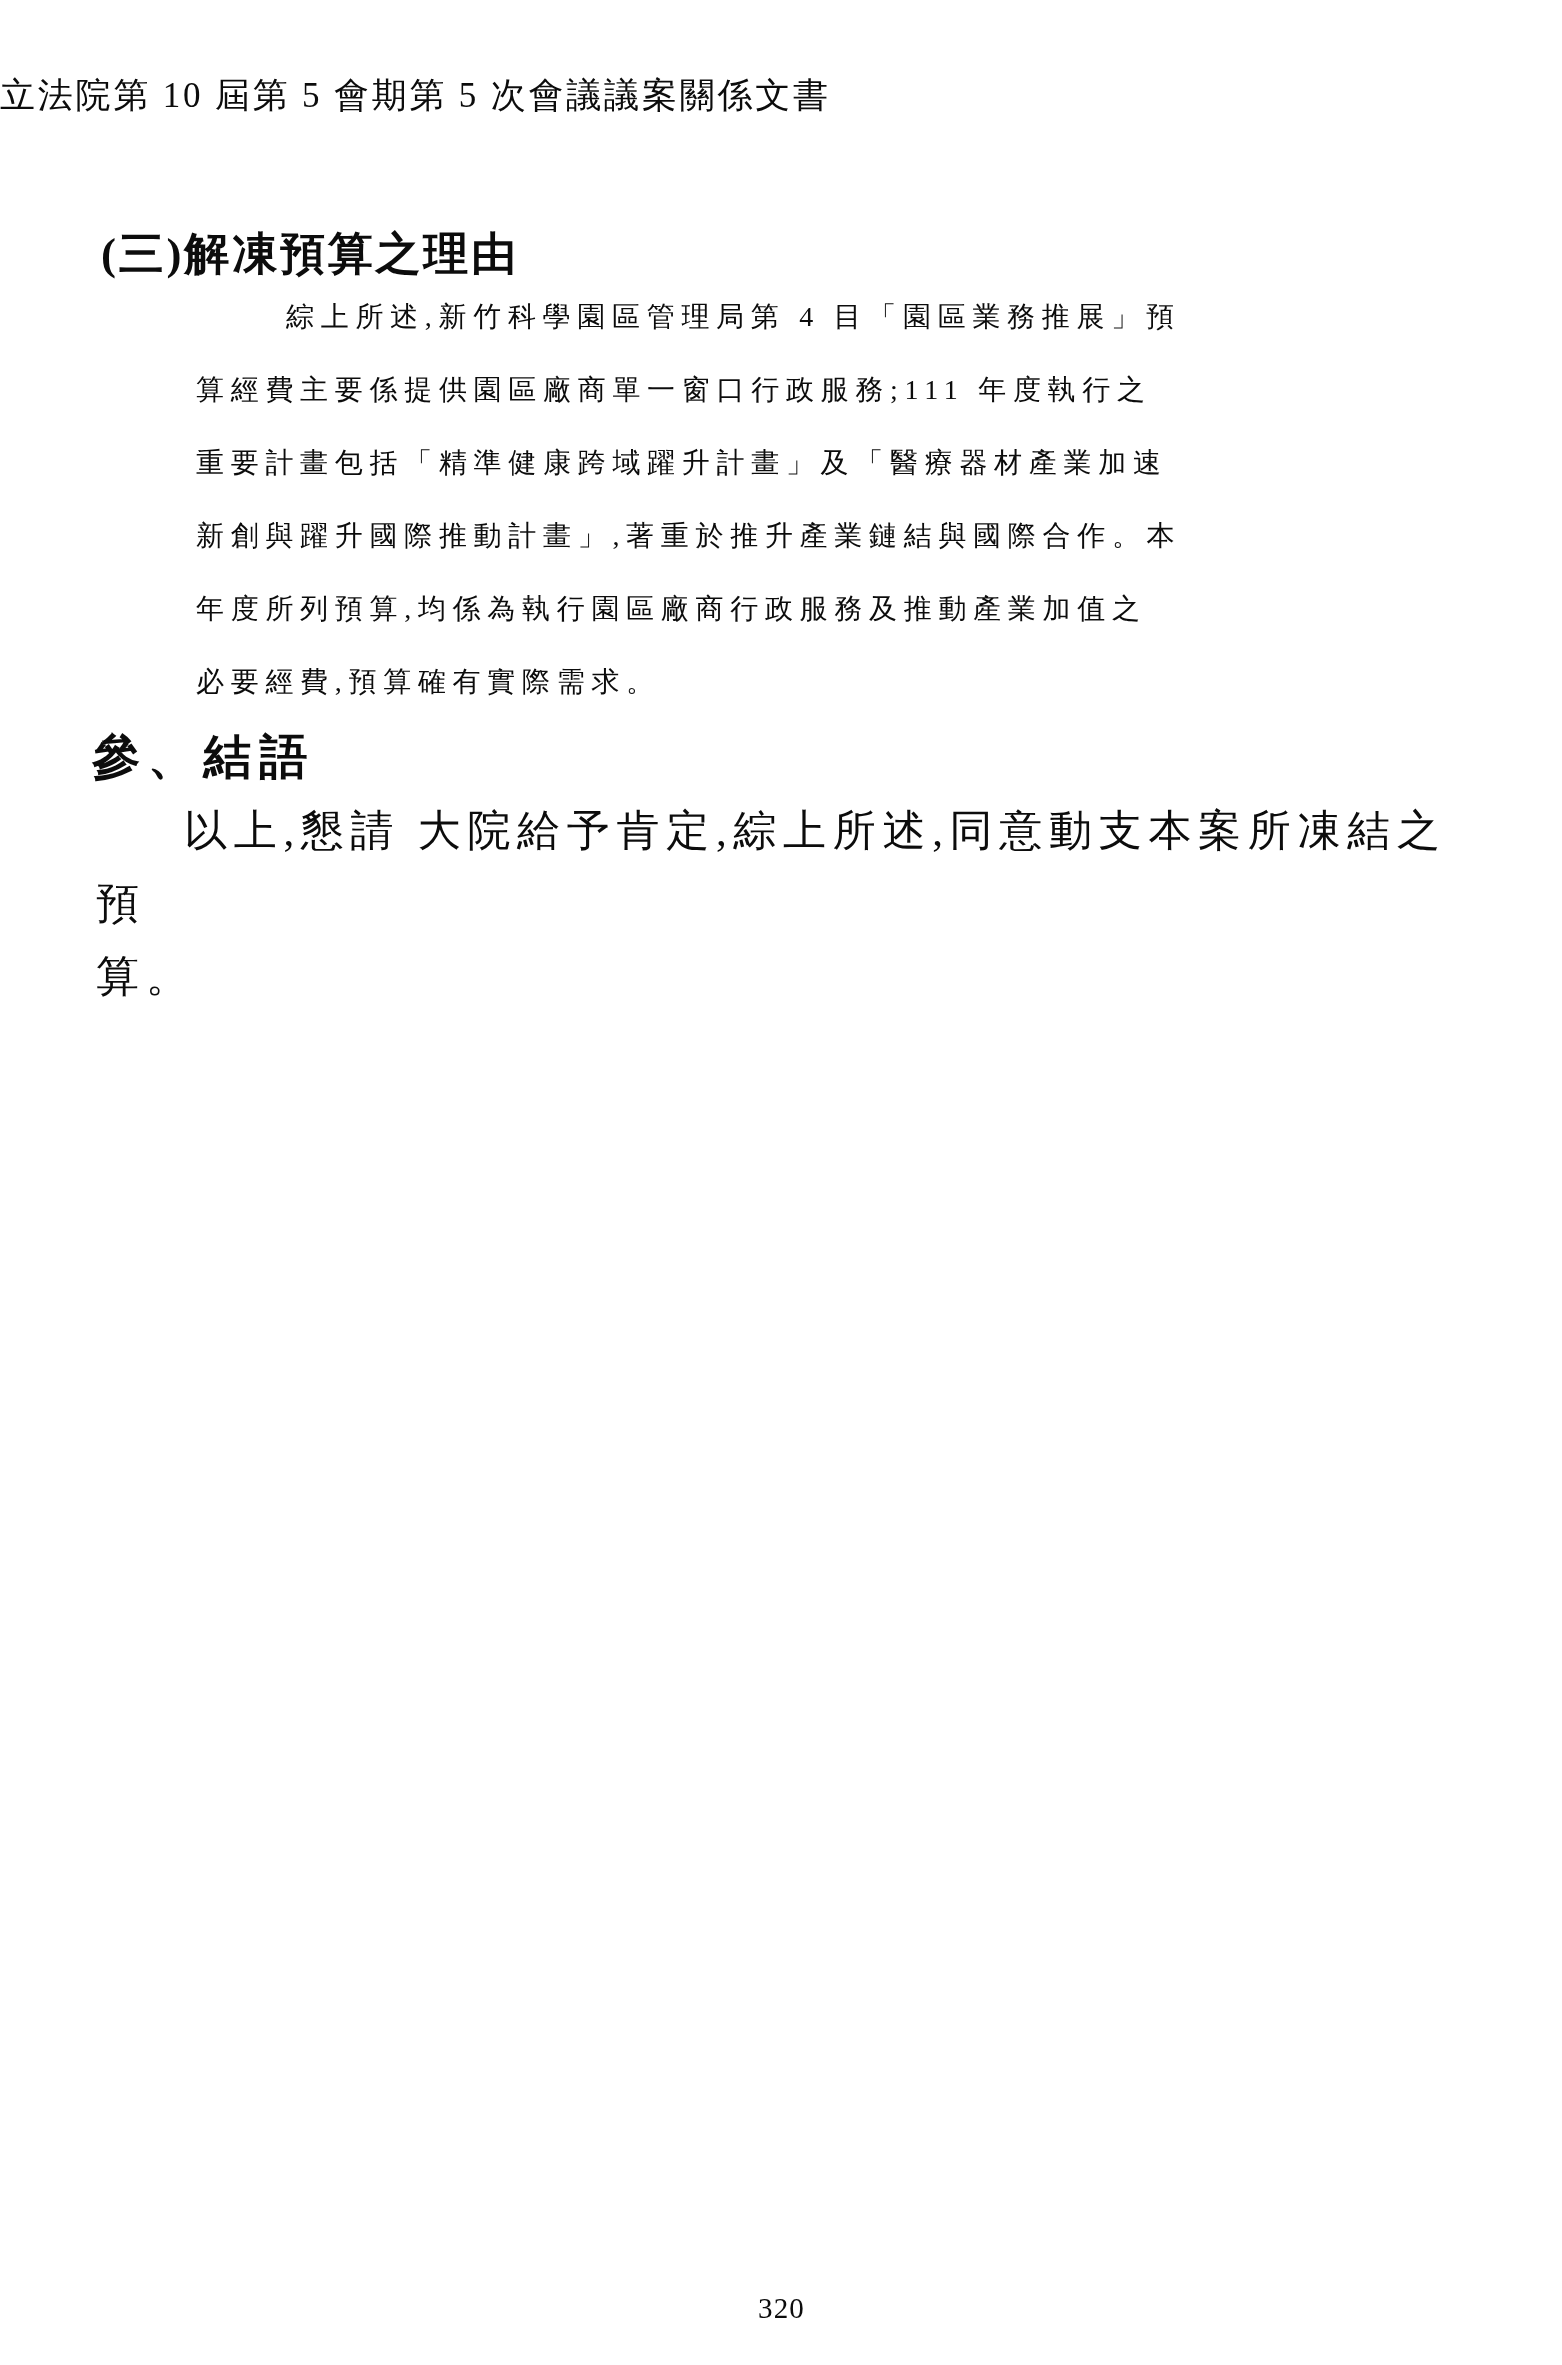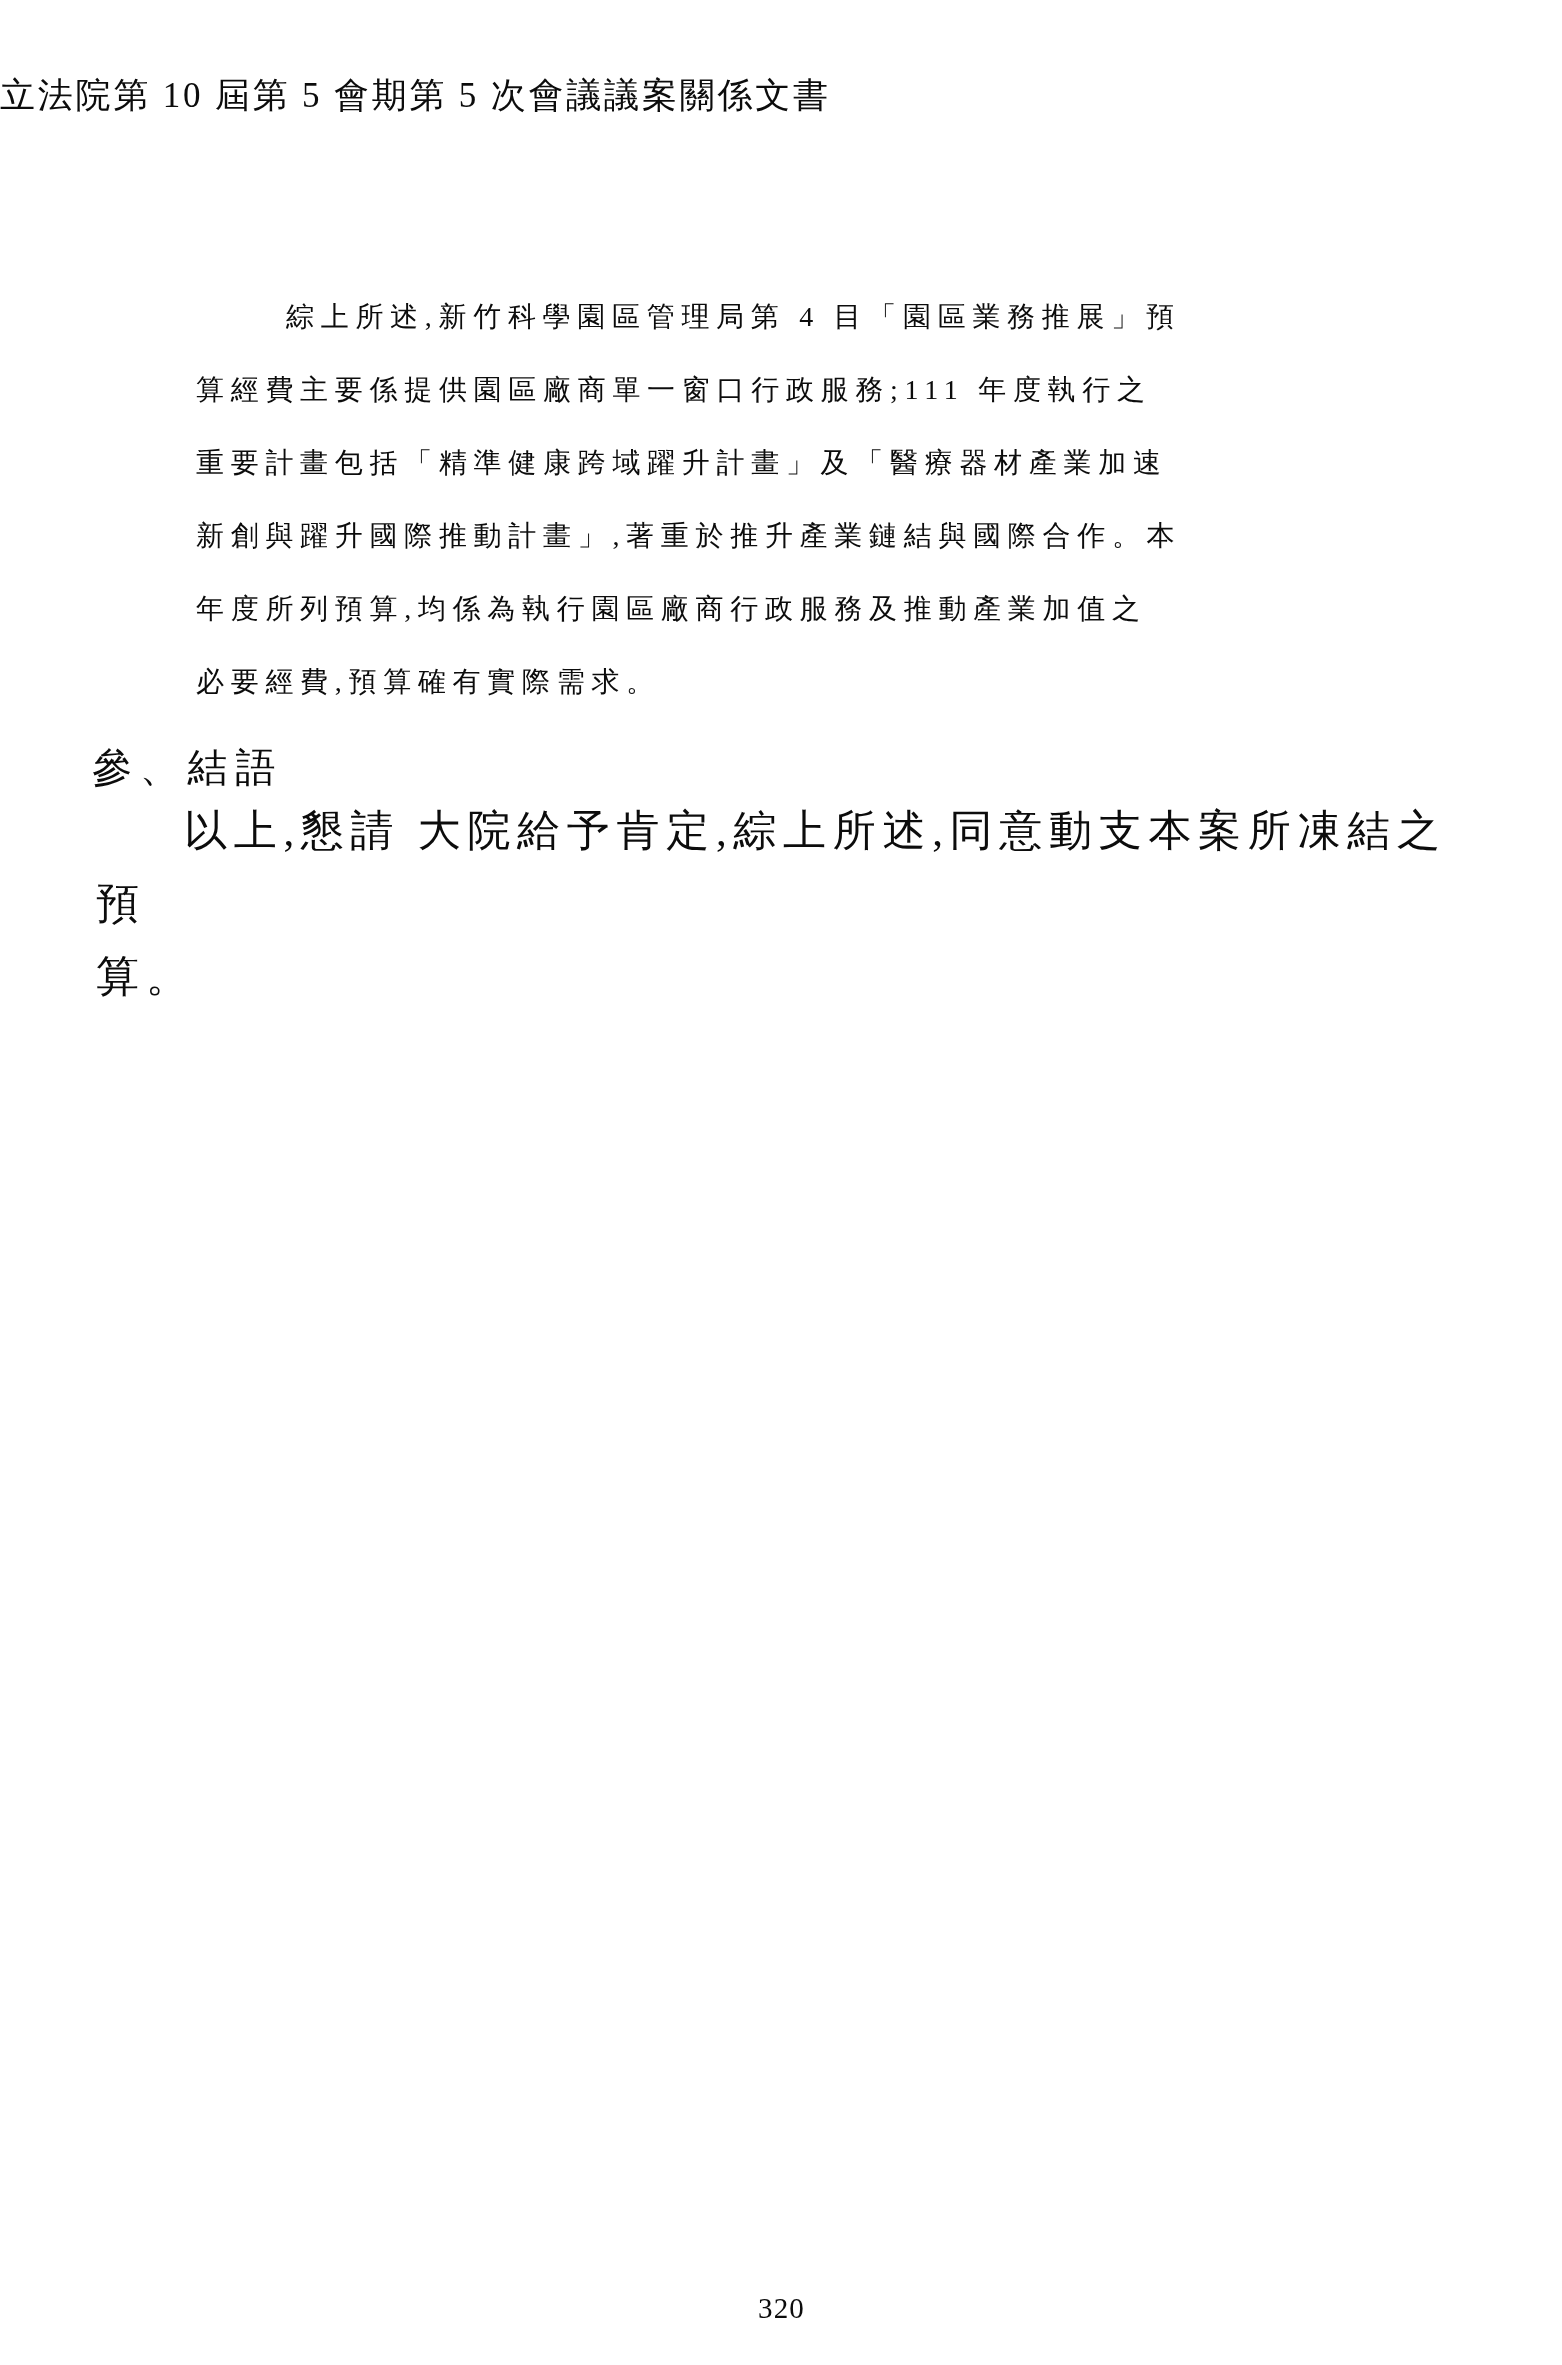--- a/index.html
+++ b/index.html
@@ -44,25 +44,24 @@
     line-height: 73px;
     letter-spacing: 6.7px;
     text-indent: 90px;
     white-space: pre-line;
     text-align: left;
   }
   .closing-heading {
     position: absolute;
     top: 725px;
     left: 92px;
-    font-size: 40px;
-    font-weight: normal;
+    font-size: 48px;
+    font-weight: bold;
     letter-spacing: 7.8px;
     white-space: nowrap;
-    margin-top: 15px;
   }
   .closing-body {
     position: absolute;
     top: 794px;
     left: 96px;
     width: 1382px;
     font-size: 43px;
     line-height: 73px;
     letter-spacing: 6.7px;
     text-indent: 88px;
@@ -79,20 +78,21 @@
     letter-spacing: 1.1px;
   }
 </style>
 </head>
 <body>
 
 <div class="page">
 
   <div class="doc-header">立法院第 10 屆第 5 會期第 5 次會議議案關係文書</div>
 
+  <div class="section-heading">(三)解凍預算之理由</div>
 
   <div class="section-body">綜上所述,新竹科學園區管理局第 4 目「園區業務推展」預
 算經費主要係提供園區廠商單一窗口行政服務;111 年度執行之
 重要計畫包括「精準健康跨域躍升計畫」及「醫療器材產業加速
 新創與躍升國際推動計畫」,著重於推升產業鏈結與國際合作。本
 年度所列預算,均係為執行園區廠商行政服務及推動產業加值之
 必要經費,預算確有實際需求。</div>
 
   <div class="closing-heading">參、結語</div>
 

